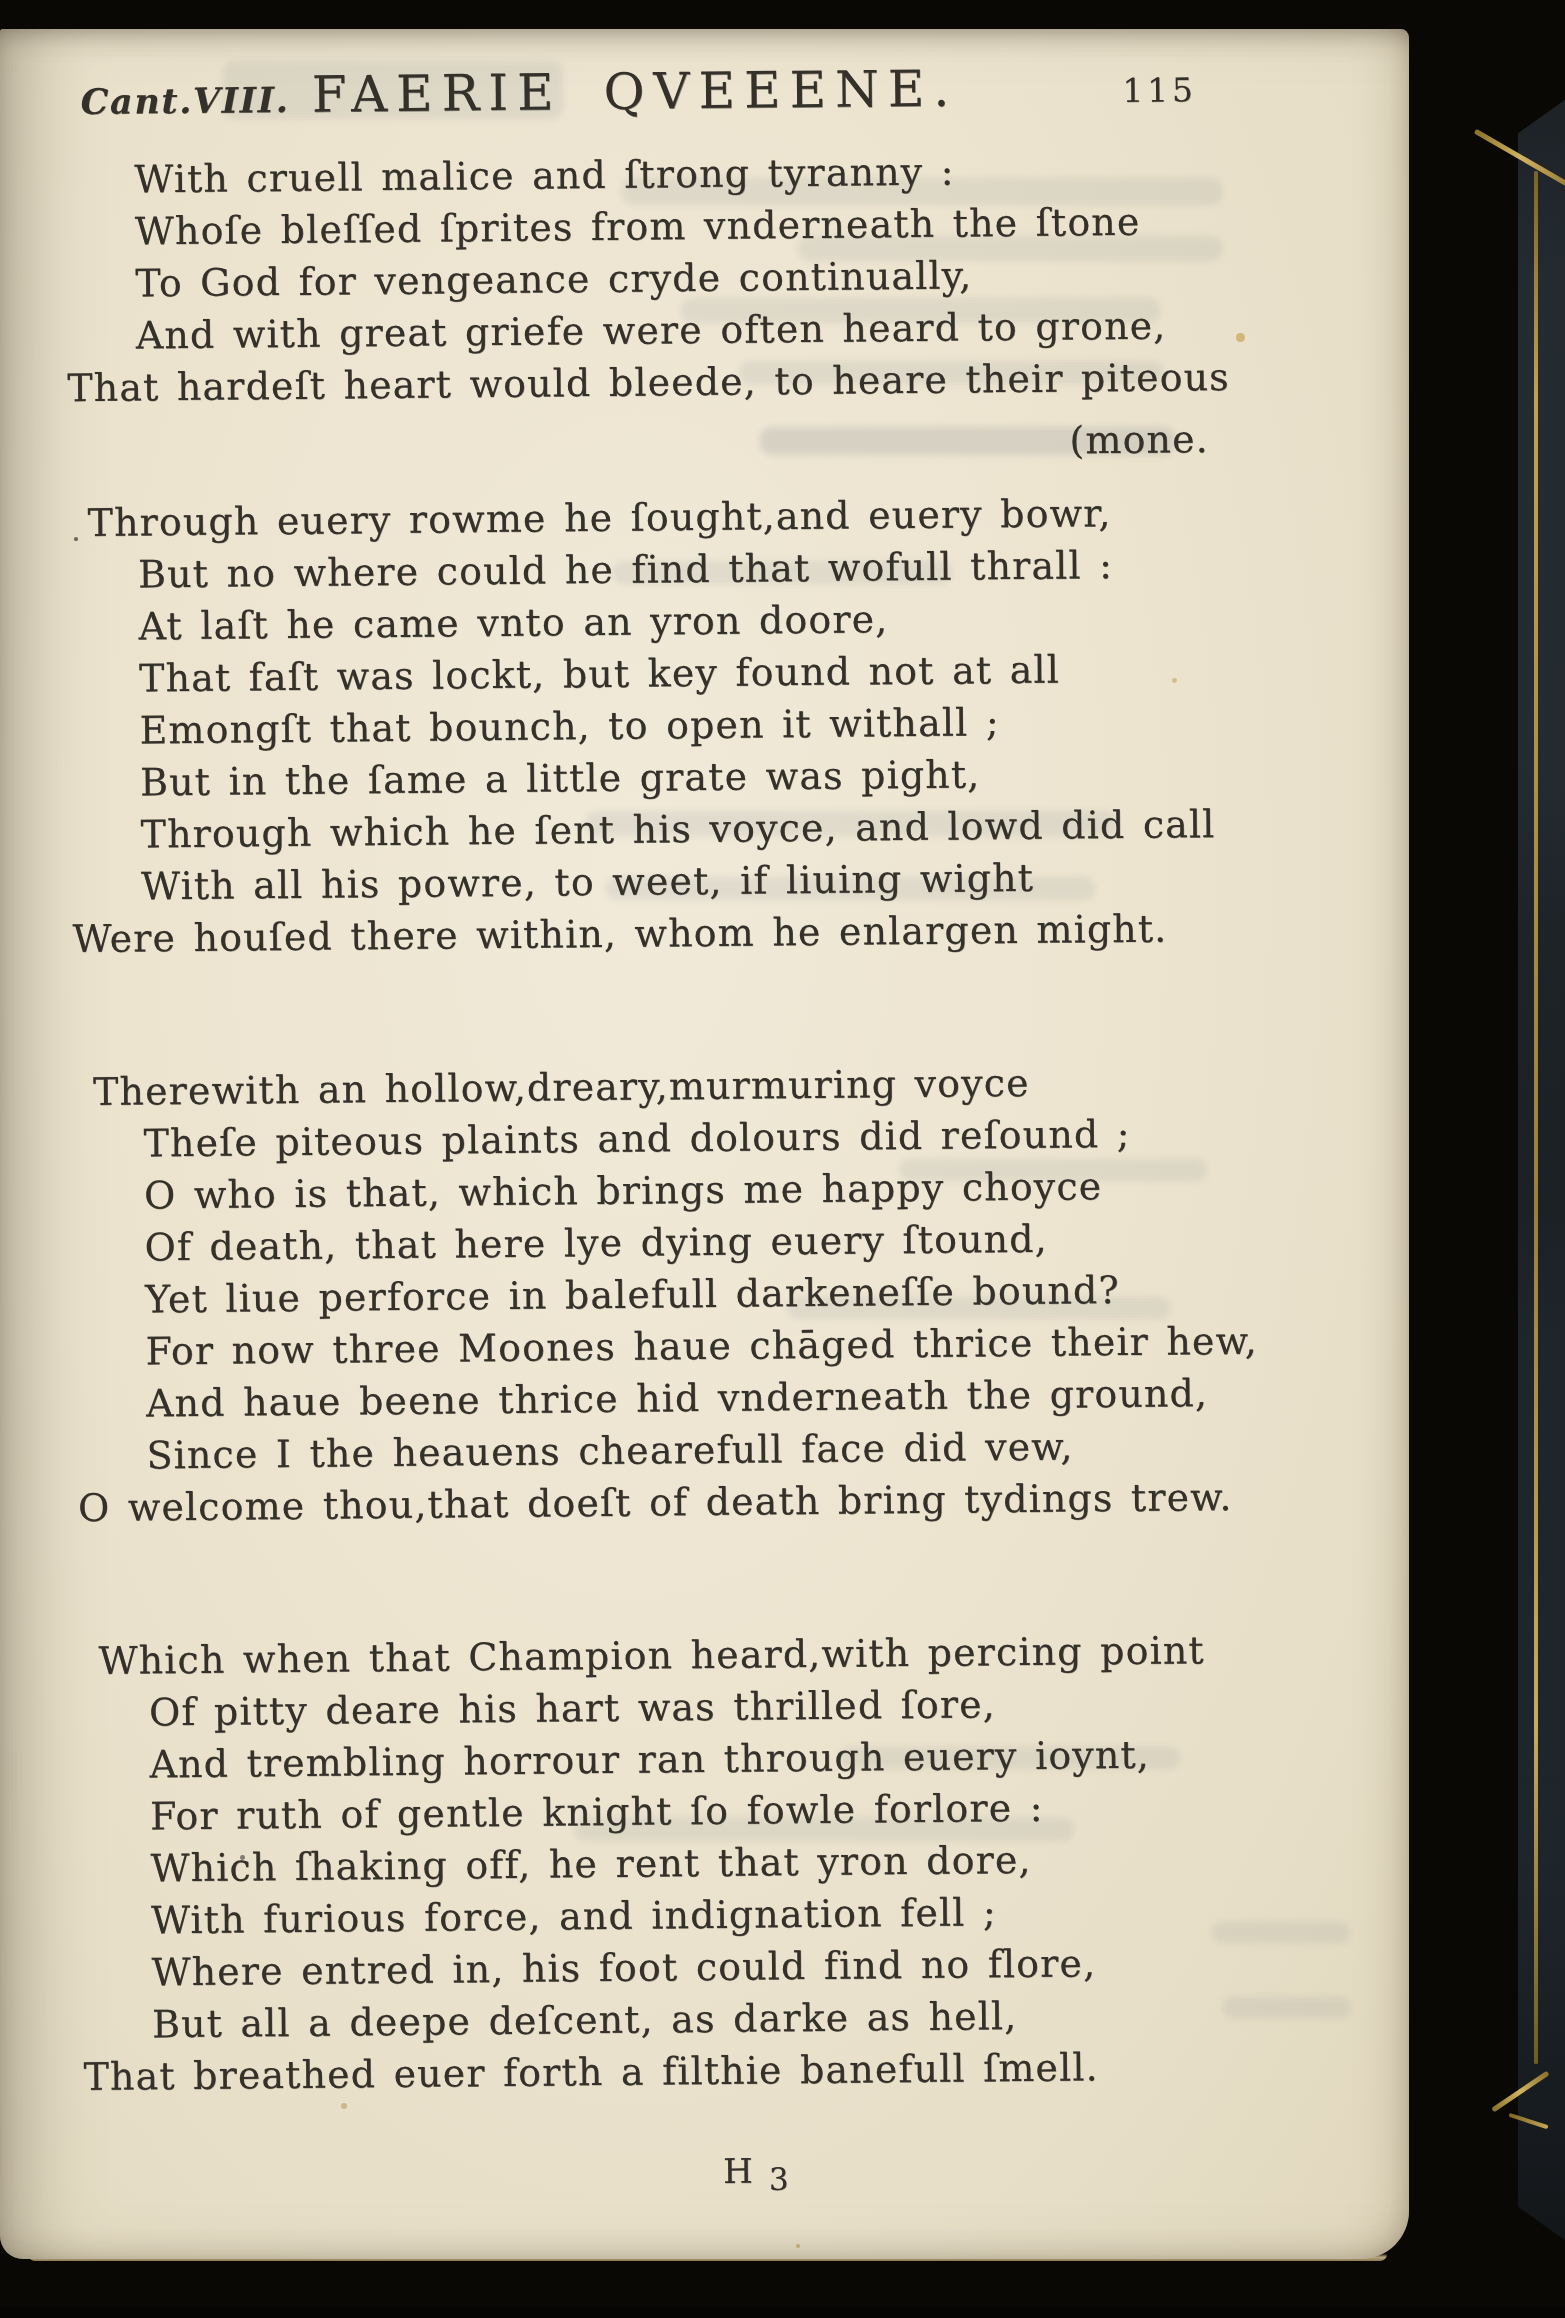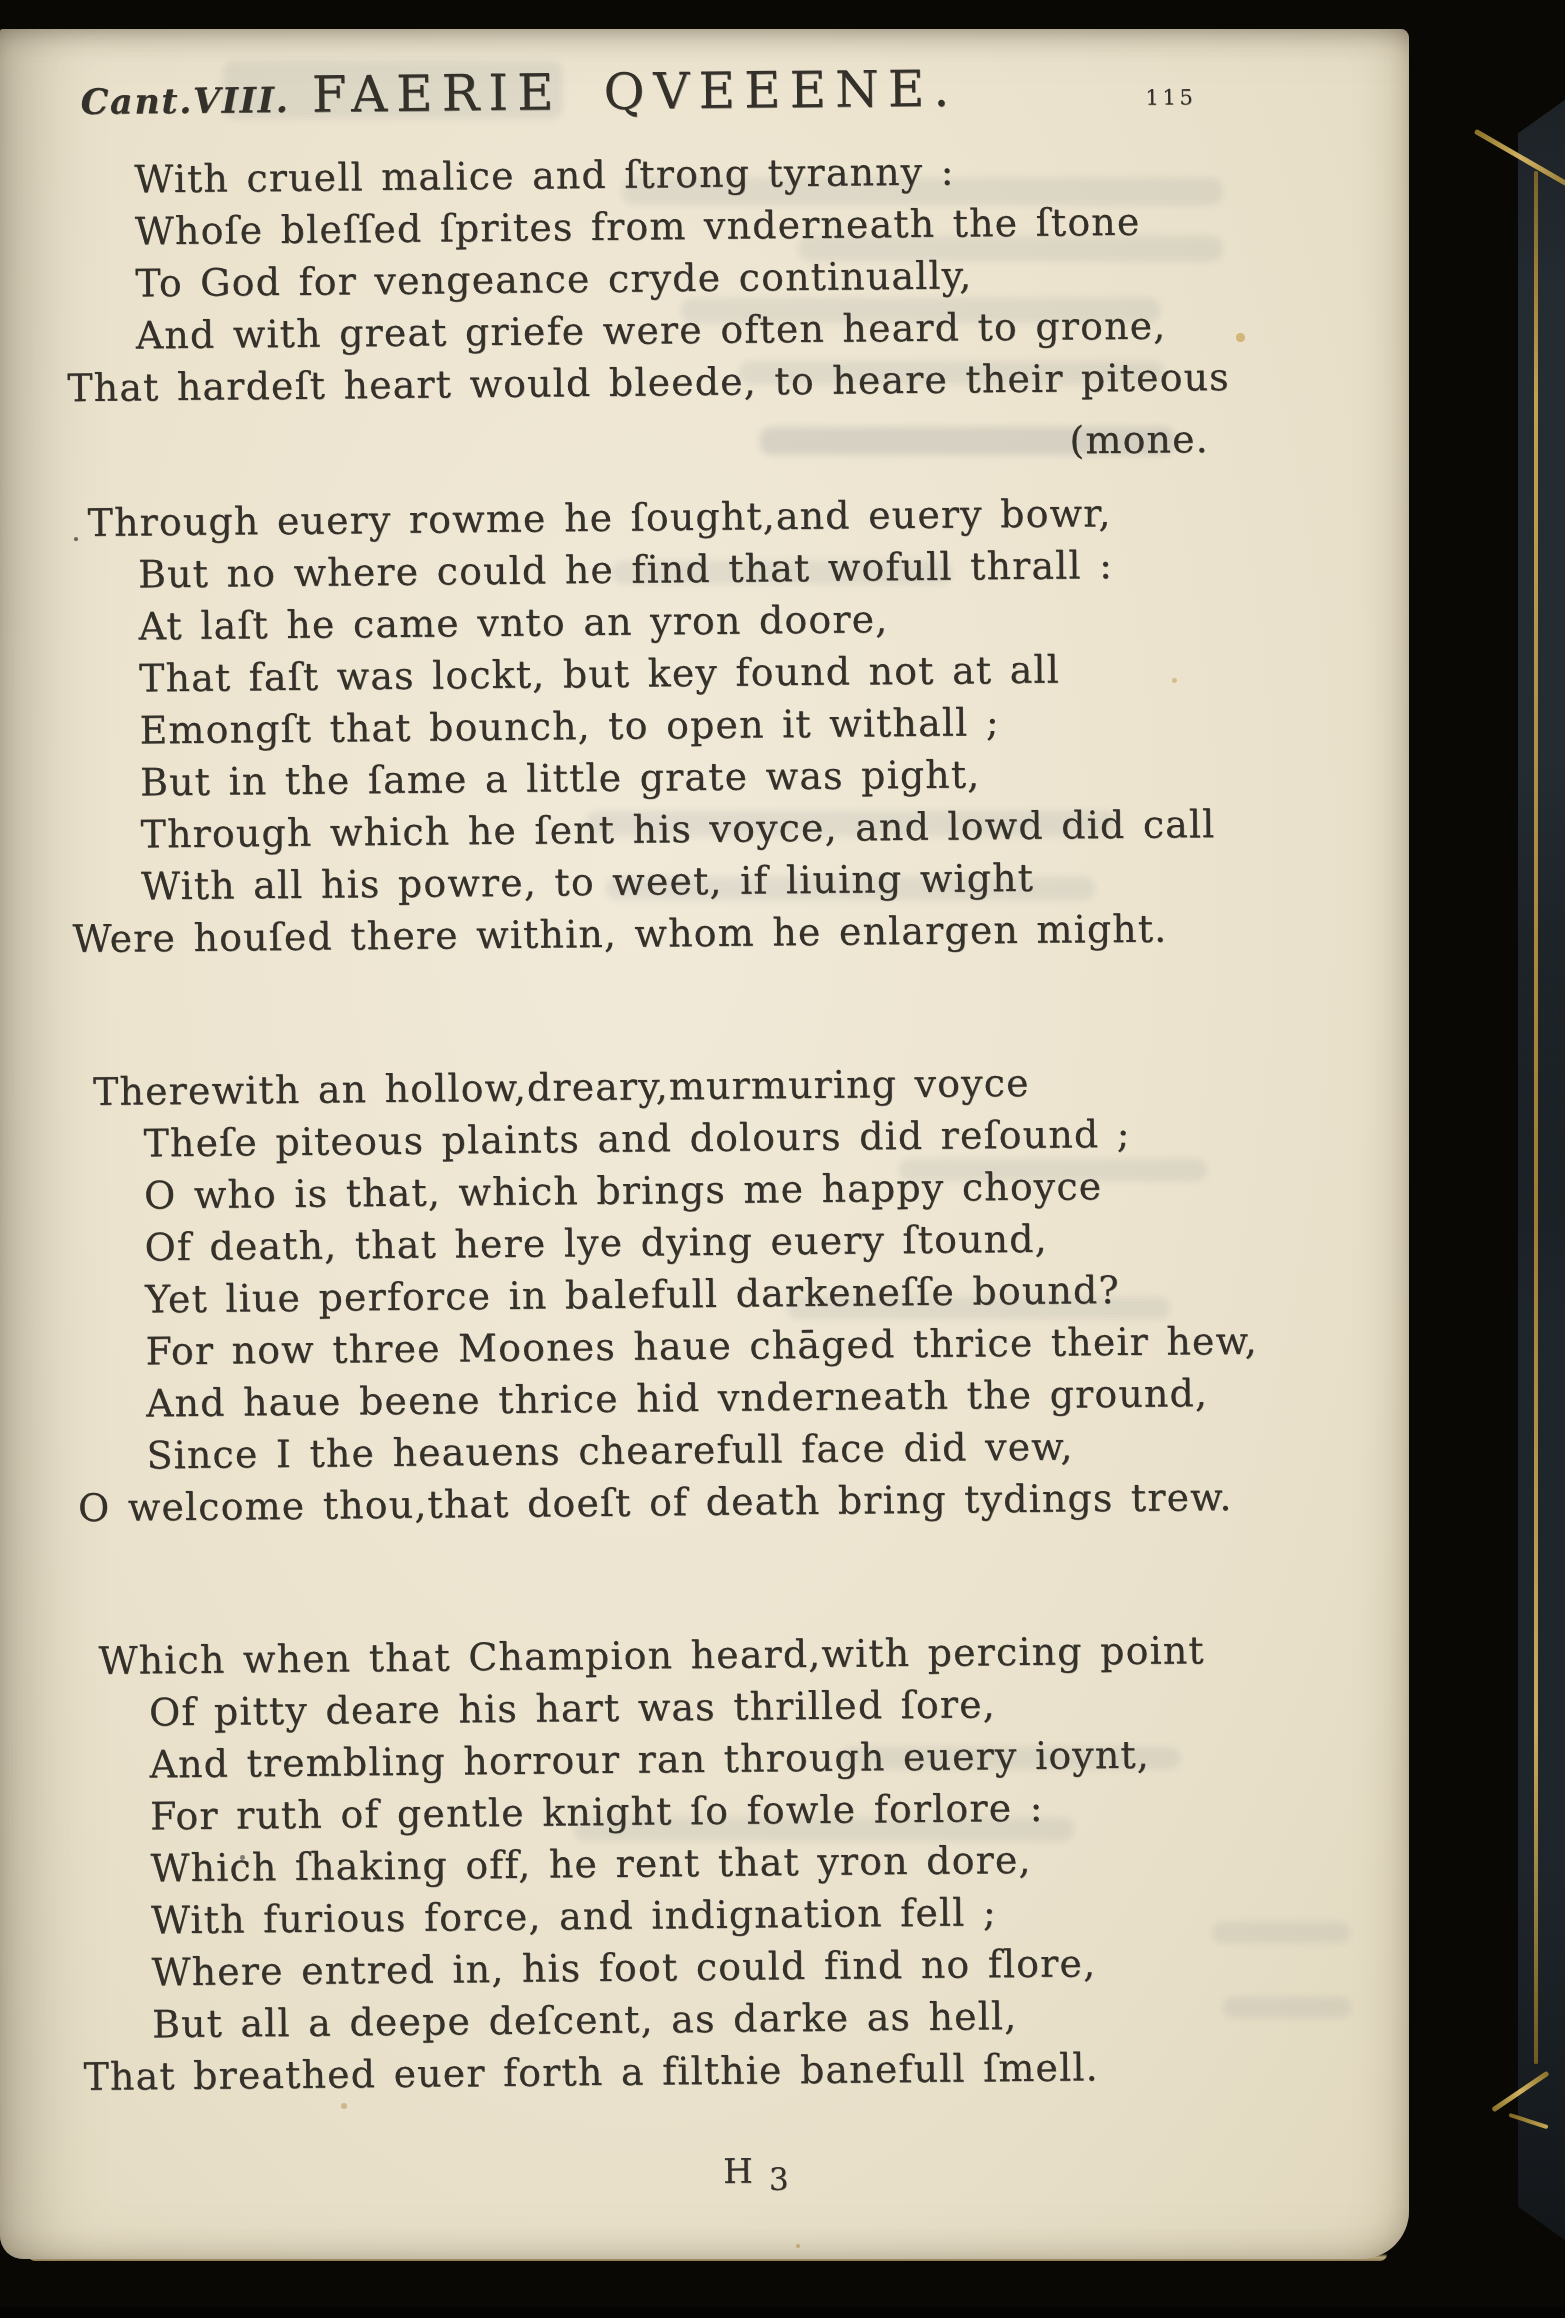--- a/index.html
+++ b/index.html
@@ -44,21 +44,21 @@
     transform:rotate(18deg);background:linear-gradient(90deg,#7c6524,#c5a755);}
 
   
   .content{position:absolute;left:0;top:0;width:1409px;color:#34302a;
     transform:rotate(-0.55deg);transform-origin:705px 117px;}
   .header{position:relative;height:85px;margin-top:4.3px;margin-bottom:30px;}
   .canto{position:absolute;left:81px;bottom:2.1px;font-size:35px;font-style:italic;font-weight:bold;
     letter-spacing:1.6px;text-shadow:0.5px 0.5px 0.6px rgba(48,42,34,.45);}
   .rtitle{position:absolute;left:0;right:138px;bottom:-2.1px;text-align:center;font-size:50px;
     letter-spacing:9px;word-spacing:16px;text-shadow:0.5px 0.7px 0.6px rgba(48,42,34,.5);}
-  .pagenum{position:absolute;right:212px;bottom:4.3px;font-size:21px;letter-spacing:3.7px;
+  .pagenum{position:absolute;right:212px;bottom:4.3px;font-size:33px;letter-spacing:3.7px;
     text-shadow:0.5px 0.5px 0.5px rgba(48,42,34,.45);}
 
   .stanza{margin:0 0 101px 0;}
   .stanza.first{margin-bottom:31px;}
   .line{font-size:38px;line-height:52px;letter-spacing:1.1px;word-spacing:4.3px;margin:0;
     padding-left:134px;white-space:nowrap;
     text-shadow:0.4px 0.5px 0.5px rgba(48,42,34,.42), -0.2px -0.2px 0.3px rgba(48,42,34,.22);}
   .line.i0{padding-left:84px;}
   .line.i2{padding-left:65px;}
   .line.turn{padding-left:0;padding-right:203px;text-align:right;margin-top:9.6px;margin-bottom:-9.6px;}

